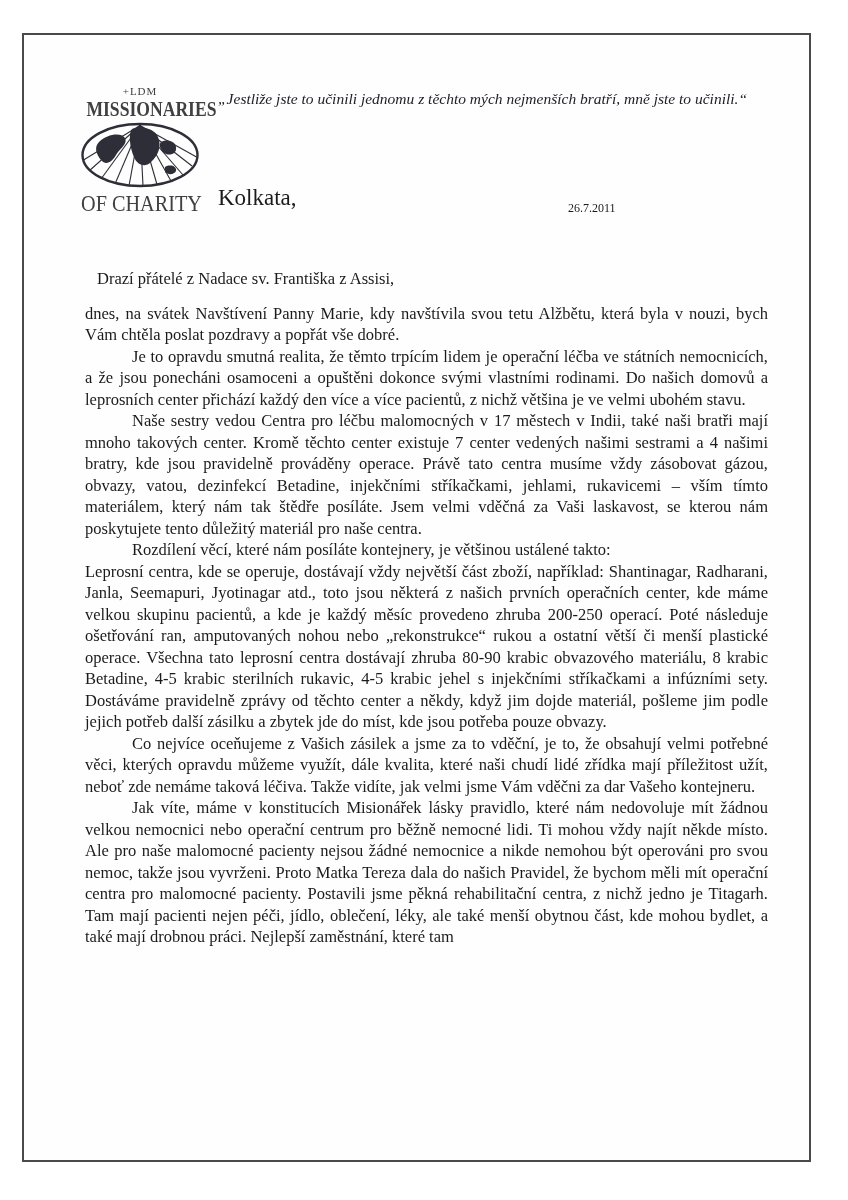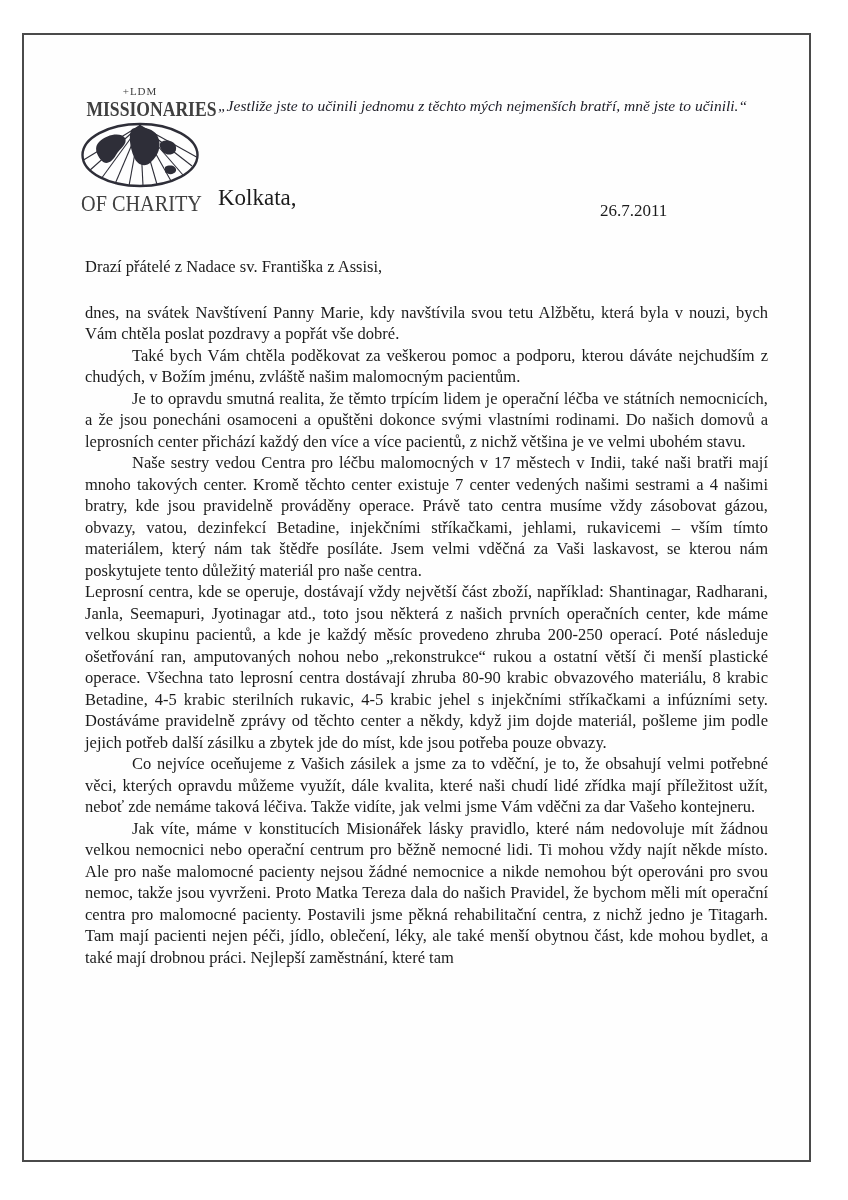--- a/index.html
+++ b/index.html
@@ -30,40 +30,40 @@
     font-size:22px;font-weight:bold;white-space:nowrap;
     transform:scaleX(0.80);transform-origin:center;
     letter-spacing:0px;
   }
   .logo-globe{margin:2px 0 1px 0;}
   .logo-sub{
     font-size:23px;font-weight:normal;white-space:nowrap;
     transform:scaleX(0.88);transform-origin:center;
   }
   .quote{
-    position:absolute;left:218px;top:97px;width:575px;
+    position:absolute;left:218px;top:90px;width:575px;
     font-style:italic;font-size:15.5px;color:#20202a;
   }
   .place{
     position:absolute;left:218px;top:185px;
     font-size:23px;
   }
   .date{
-    position:absolute;left:600px;top:201px;
-    font-size:17px;
+    position:absolute;left:568px;top:201px;
+    font-size:12px;
   }
   
   .letter-body{
     position:absolute;left:85px;top:256px;width:683px;
     font-size:16.5px;line-height:21.5px;
     text-align:justify;
   }
-  .salutation div{margin:0;}
+  .salutation div{margin:12px;}
   .letter-body p{margin:0;}
-  .letter-body p.first{margin-top:24px;}
+  .letter-body p.first{margin-top:13px;}
   .letter-body p.ind{text-indent:47px;}
 </style>
 </head>
 <body>
 
 <div class="page-frame"></div>
 
 <div class="logo">
   <div class="logo-top">+LDM</div>
   <div class="logo-name">MISSIONARIES</div>
@@ -99,19 +99,19 @@
 <div class="quote">„Jestliže jste to učinili jednomu z těchto mých nejmenších bratří, mně jste to učinili.“</div>
 
 <div class="place">Kolkata,</div>
 <div class="date">26.7.2011</div>
 
 <div class="letter-body">
   <div class="salutation">
     <div>Drazí přátelé z Nadace sv. Františka z Assisi,</div>
   </div>
   <p class="first">dnes, na svátek Navštívení Panny Marie, kdy navštívila svou tetu Alžbětu, která byla v nouzi, bych Vám chtěla poslat pozdravy a popřát vše dobré.</p>
-  <p class="ind">Také bych Vám chtěla poděkovat za veškerou pomoc a podporu, kterou dáváte nejchudším z chudých, v Božím jménu, zvláště našim malomocným pacientům.</p>
   <p class="ind">Je to opravdu smutná realita, že těmto trpícím lidem je operační léčba ve státních nemocnicích, a že jsou ponecháni osamoceni a opuštěni dokonce svými vlastními rodinami. Do našich domovů a leprosních center přichází každý den více a více pacientů, z nichž většina je ve velmi ubohém stavu.</p>
   <p class="ind">Naše sestry vedou Centra pro léčbu malomocných v 17 městech v Indii, také naši bratři mají mnoho takových center. Kromě těchto center existuje 7 center vedených našimi sestrami a 4 našimi bratry, kde jsou pravidelně prováděny operace. Právě tato centra musíme vždy zásobovat gázou, obvazy, vatou, dezinfekcí Betadine, injekčními stříkačkami, jehlami, rukavicemi – vším tímto materiálem, který nám tak štědře posíláte. Jsem velmi vděčná za Vaši laskavost, se kterou nám poskytujete tento důležitý materiál pro naše centra.</p>
+  <p class="ind">Rozdílení věcí, které nám posíláte kontejnery, je většinou ustálené takto:</p>
   <p>Leprosní centra, kde se operuje, dostávají vždy největší část zboží, například: Shantinagar, Radharani, Janla, Seemapuri, Jyotinagar atd., toto jsou některá z našich prvních operačních center, kde máme velkou skupinu pacientů, a kde je každý měsíc provedeno zhruba 200-250 operací. Poté následuje ošetřování ran, amputovaných nohou nebo „rekonstrukce“ rukou a ostatní větší či menší plastické operace. Všechna tato leprosní centra dostávají zhruba 80-90 krabic obvazového materiálu, 8 krabic Betadine, 4-5 krabic sterilních rukavic, 4-5 krabic jehel s injekčními stříkačkami a infúzními sety. Dostáváme pravidelně zprávy od těchto center a někdy, když jim dojde materiál, pošleme jim podle jejich potřeb další zásilku a zbytek jde do míst, kde jsou potřeba pouze obvazy.</p>
   <p class="ind">Co nejvíce oceňujeme z Vašich zásilek a jsme za to vděční, je to, že obsahují velmi potřebné věci, kterých opravdu můžeme využít, dále kvalita, které naši chudí lidé zřídka mají příležitost užít, neboť zde nemáme taková léčiva. Takže vidíte, jak velmi jsme Vám vděčni za dar Vašeho kontejneru.</p>
   <p class="ind">Jak víte, máme v konstitucích Misionářek lásky pravidlo, které nám nedovoluje mít žádnou velkou nemocnici nebo operační centrum pro běžně nemocné lidi. Ti mohou vždy najít někde místo. Ale pro naše malomocné pacienty nejsou žádné nemocnice a nikde nemohou být operováni pro svou nemoc, takže jsou vyvrženi. Proto Matka Tereza dala do našich Pravidel, že bychom měli mít operační centra pro malomocné pacienty. Postavili jsme pěkná rehabilitační centra, z nichž jedno je Titagarh. Tam mají pacienti nejen péči, jídlo, oblečení, léky, ale také menší obytnou část, kde mohou bydlet, a také mají drobnou práci. Nejlepší zaměstnání, které tam</p>
 </div>
 
 </body></html>

